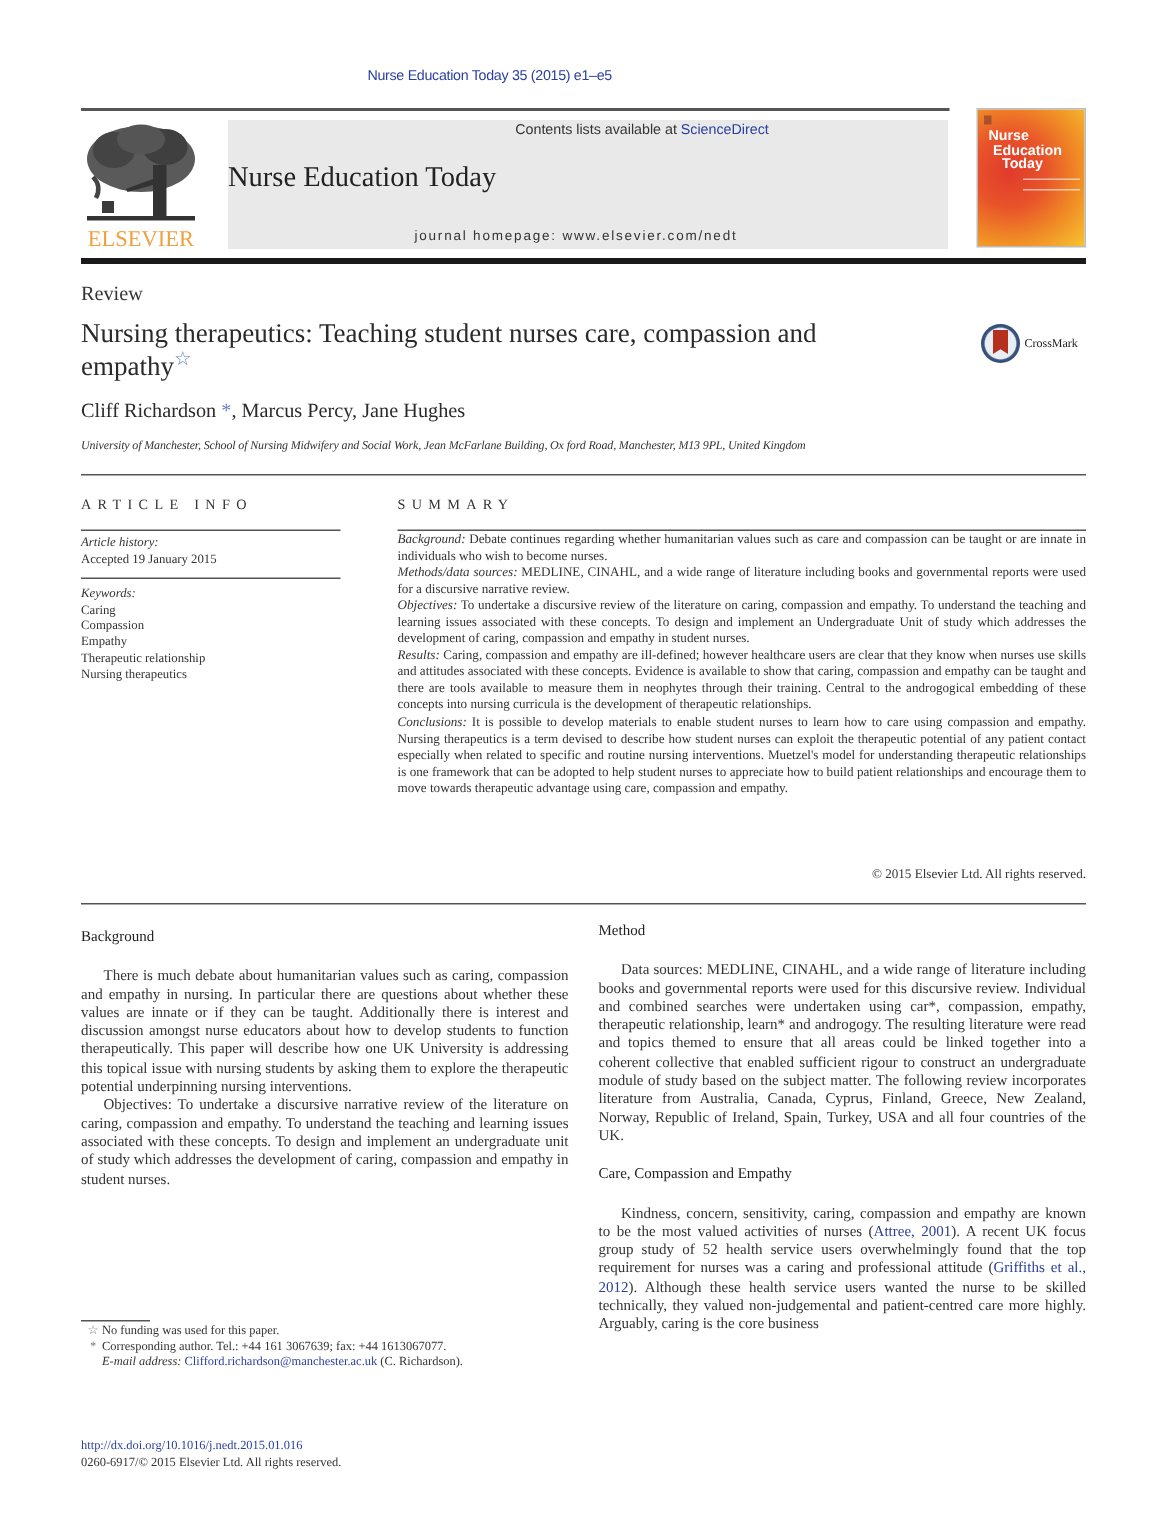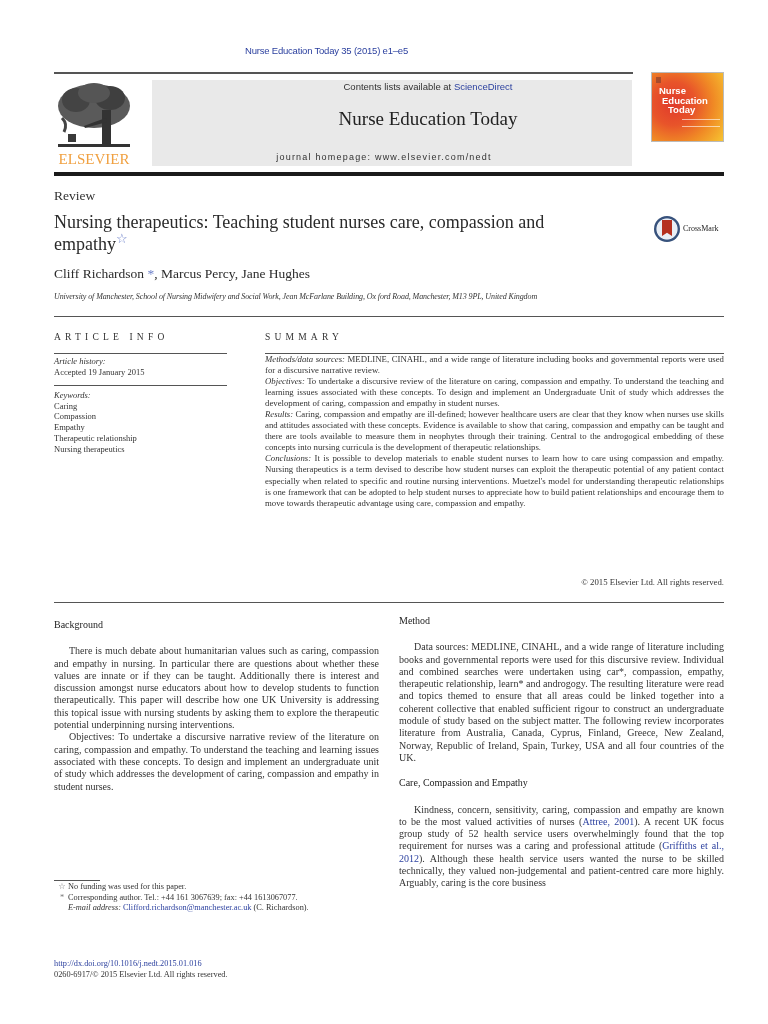--- a/index.html
+++ b/index.html
@@ -9,24 +9,24 @@
   a, .link { color: #2a3f9e; text-decoration: none; }
 
   
   .journal-ref { top: 45px; left: 0; width: 653px; text-align: center; font-size: 9.5px;
                  color: #2a3f9e; font-family: "Liberation Sans Narrow", "Liberation Sans", sans-serif; letter-spacing: -0.2px; }
   .top-rule { top: 72px; left: 54px; width: 579px; height: 2px; background: #555; }
   .logo-box { top: 78px; left: 54px; width: 80px; height: 90px; }
   .gray-band { top: 80px; left: 152px; width: 480px; height: 86px; background: #e9e9e9; }
   .contents-line { top: 81px; left: 152px; width: 552px; text-align: center;
                    font-family: "Liberation Sans", sans-serif; font-size: 9.5px; color: #333; }
-  .journal-title { top: 108px; left: 152px; width: 480px; text-align: center; font-size: 19px; color: #222; padding-left: 36px; }
+  .journal-title { top: 108px; left: 152px; width: 480px; text-align: left; font-size: 19px; color: #222; }
   .homepage { top: 152px; left: 152px; width: 464px; text-align: center;
               font-family: "Liberation Sans", sans-serif; font-size: 9px; color: #333; letter-spacing: 1.2px; }
-  .cover { top: 72px; left: 651px; width: 73px; height: 70px;
+  .cover { top: 72px; left: 651px; width: 73px; height: 93px;
            background: radial-gradient(circle at 30% 45%, #e03a2c 0%, #e8542a 35%, #f08a25 65%, #f6c431 100%);
            border: 1px solid #bbb; box-sizing: border-box; }
   .cover-title { position: absolute; top: 13px; left: 7px; font-family: "Liberation Sans", sans-serif;
                  font-weight: bold; font-size: 9.5px; line-height: 9.5px; color: #fff; }
   .cover-title span { display: block; }
   .cover-title span:nth-child(2) { padding-left: 3px; }
   .cover-title span:nth-child(3) { padding-left: 9px; }
   .cover-mark { position: absolute; top: 4px; left: 4px; width: 5px; height: 6px; background: #7a3b2e; opacity: 0.6; }
   .cover-sub { position: absolute; top: 46px; left: 30px; width: 38px; height: 6px;
                border-top: 1px solid rgba(255,255,255,0.6); border-bottom: 1px solid rgba(255,255,255,0.6); }
@@ -149,20 +149,21 @@
   <span>Caring</span><br>
   <span>Compassion</span><br>
   <span>Empathy</span><br>
   <span>Therapeutic relationship</span><br>
   <span>Nursing therapeutics</span>
 </div>
 
 <div class="abs spaced-head sum-head">SUMMARY</div>
 <div class="abs sum-rule"></div>
 <div class="abs summary">
+  <p><i>Background:</i><span> Debate continues regarding whether humanitarian values such as care and compassion can be taught or are innate in individuals who wish to become nurses.</span></p>
   <p><i>Methods/data sources:</i><span> MEDLINE, CINAHL, and a wide range of literature including books and governmental reports were used for a discursive narrative review.</span></p>
   <p><i>Objectives:</i><span> To undertake a discursive review of the literature on caring, compassion and empathy. To understand the teaching and learning issues associated with these concepts. To design and implement an Undergraduate Unit of study which addresses the development of caring, compassion and empathy in student nurses.</span></p>
   <p><i>Results:</i><span> Caring, compassion and empathy are ill-defined; however healthcare users are clear that they know when nurses use skills and attitudes associated with these concepts. Evidence is available to show that caring, compassion and empathy can be taught and there are tools available to measure them in neophytes through their training. Central to the androgogical embedding of these concepts into nursing curricula is the development of therapeutic relationships.</span></p>
   <p><i>Conclusions:</i><span> It is possible to develop materials to enable student nurses to learn how to care using compassion and empathy. Nursing therapeutics is a term devised to describe how student nurses can exploit the therapeutic potential of any patient contact especially when related to specific and routine nursing interventions. Muetzel's model for understanding therapeutic relationships is one framework that can be adopted to help student nurses to appreciate how to build patient relationships and encourage them to move towards therapeutic advantage using care, compassion and empathy.</span></p>
 </div>
 <div class="abs copyright">© 2015 Elsevier Ltd. All rights reserved.</div>
 <div class="abs body-rule"></div>
 
 <div class="abs col col-left">
   <h3>Background</h3>

